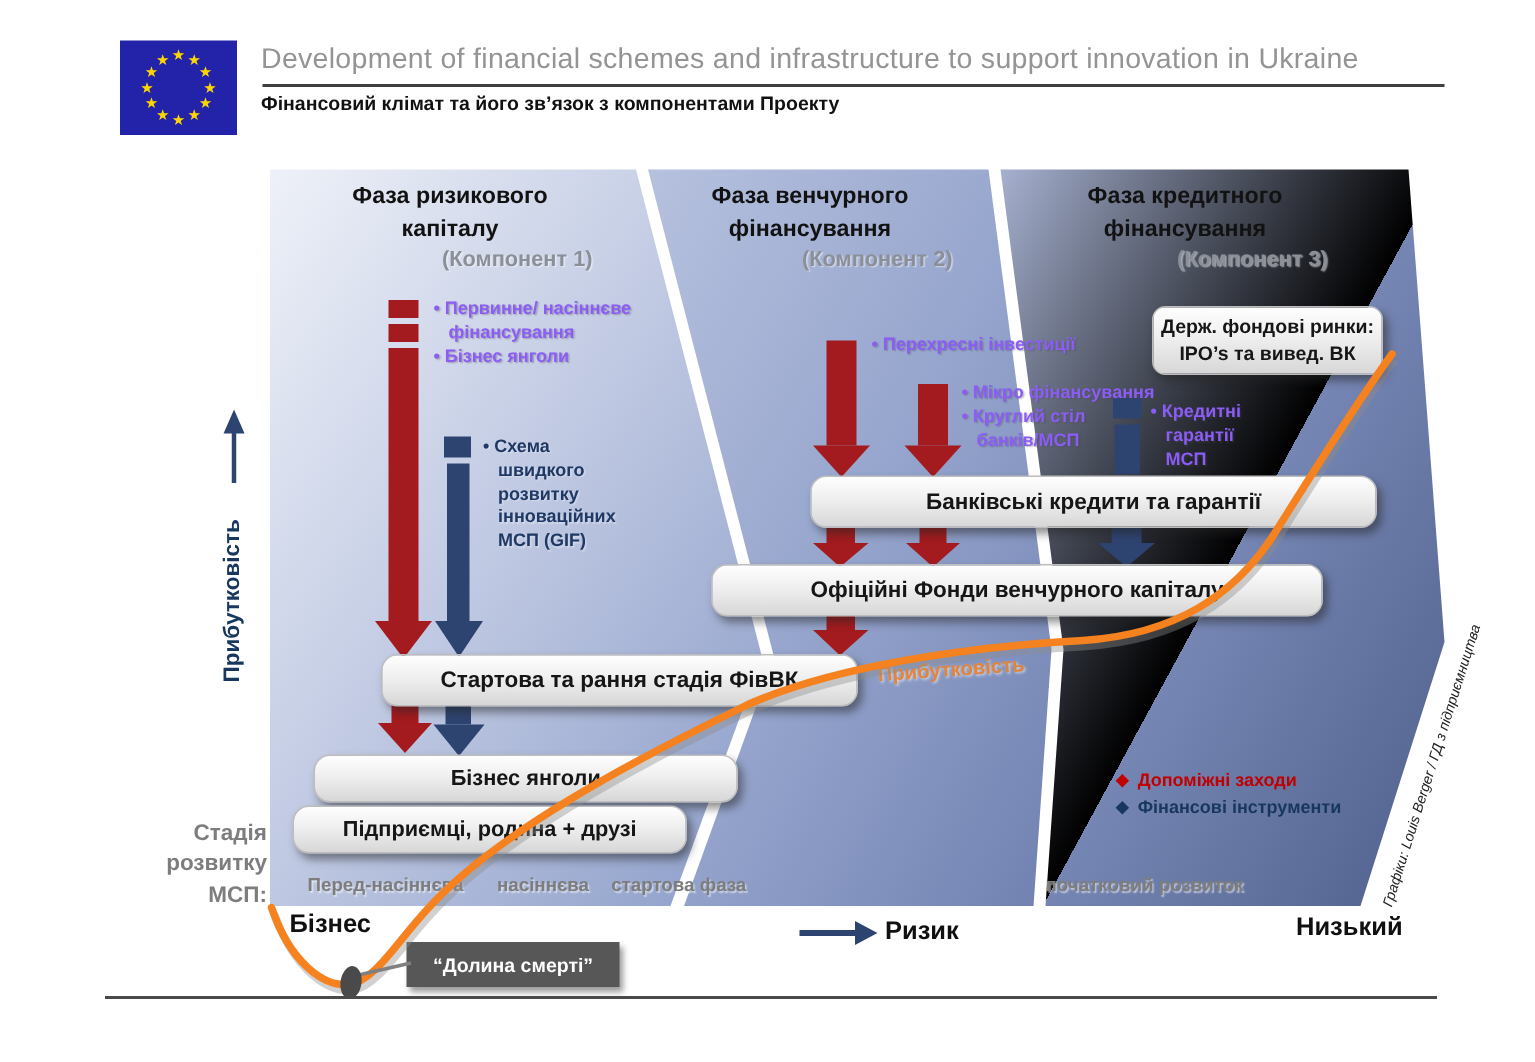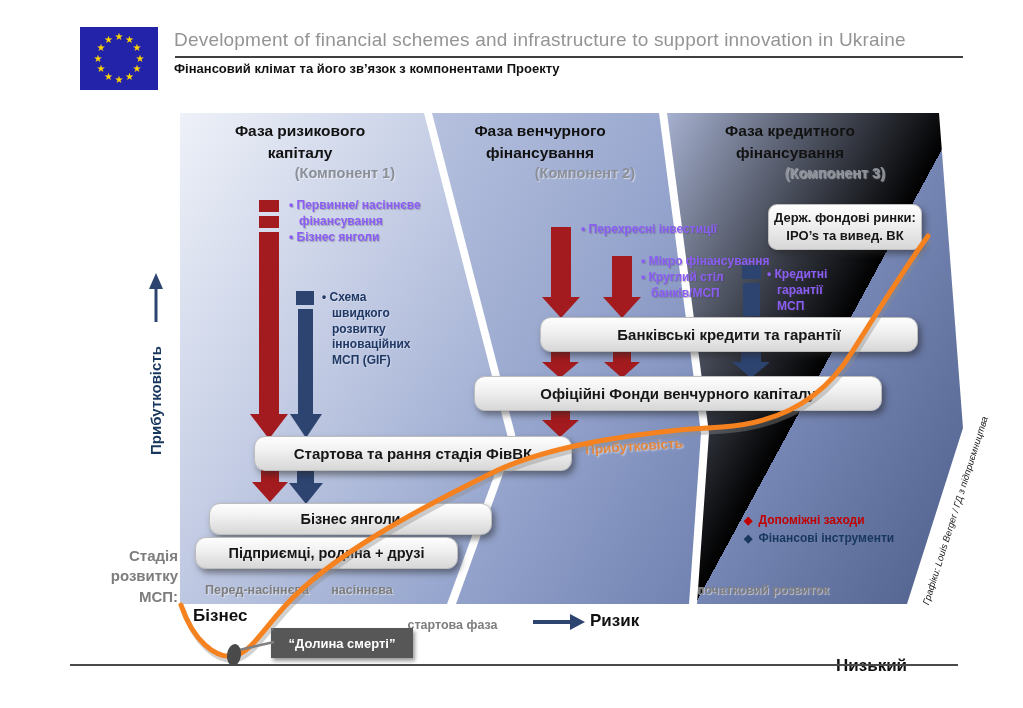--- a/index.html
+++ b/index.html
@@ -191,26 +191,26 @@
   <div class="abs overlay legend-row legend-navy" style="left:744px;top:531px;">
     <span class="diamond">◆</span>
     <span>Фінансові інструменти</span>
   </div>
 
   <div class="abs overlay y-label" style="left:75px;top:392px;width:160px;">Прибутковість</div>
   <div class="abs overlay gray-label" style="left:108px;top:546px;width:70px;text-align:right;font-size:15px;line-height:1.35;">Стадія розвитку МСП:</div>
 
   <div class="abs overlay gray-label stage" style="left:196px;top:583px;width:122px;">Перед-насіннєва</div>
   <div class="abs overlay gray-label stage" style="left:322px;top:583px;width:80px;">насіннєва</div>
-  <div class="abs overlay gray-label stage" style="left:400px;top:583px;width:105px;margin-top:35px;">стартова фаза</div>
+  <div class="abs overlay gray-label stage" style="left:400px;top:583px;width:105px;">стартова фаза</div>
   <div class="abs overlay gray-label stage" style="left:688px;top:583px;width:150px;">початковий розвиток</div>
 
   <div class="abs overlay big-axis" style="left:193px;top:606px;">Бізнес</div>
   <div class="abs overlay big-axis" style="left:590px;top:611px;">Ризик</div>
-  <div class="abs overlay big-axis" style="left:836px;top:608px;margin-top:48px;">Низький</div>
+  <div class="abs overlay big-axis" style="left:864px;top:608px;">Низький</div>
 
   <div class="abs overlay death-box" style="left:271px;top:628px;width:142px;height:30px;">“Долина смерті”</div>
 
   <div class="abs overlay credit" style="left:840px;top:505px;width:230px;">Графіки: Louis Berger / ГД з підприємництва</div>
 
   <div class="abs overlay rule-thin" style="left:70px;top:664px;width:888px;"></div>
 
   <svg id="svg-fg" class="layer" viewBox="0 0 1023 708">
 
     <path d="M 181,605 C 193,641 216,659 234,656 C 250,653 263,630 285,606 C 330,556 420,508 498,470 C 556,444 646,431 722,427 C 782,423 824,398 852,352 C 876,314 902,272 928,236" fill="none" stroke="#8b8b8b" stroke-width="5" opacity="0.4" transform="translate(2,4)"></path>

